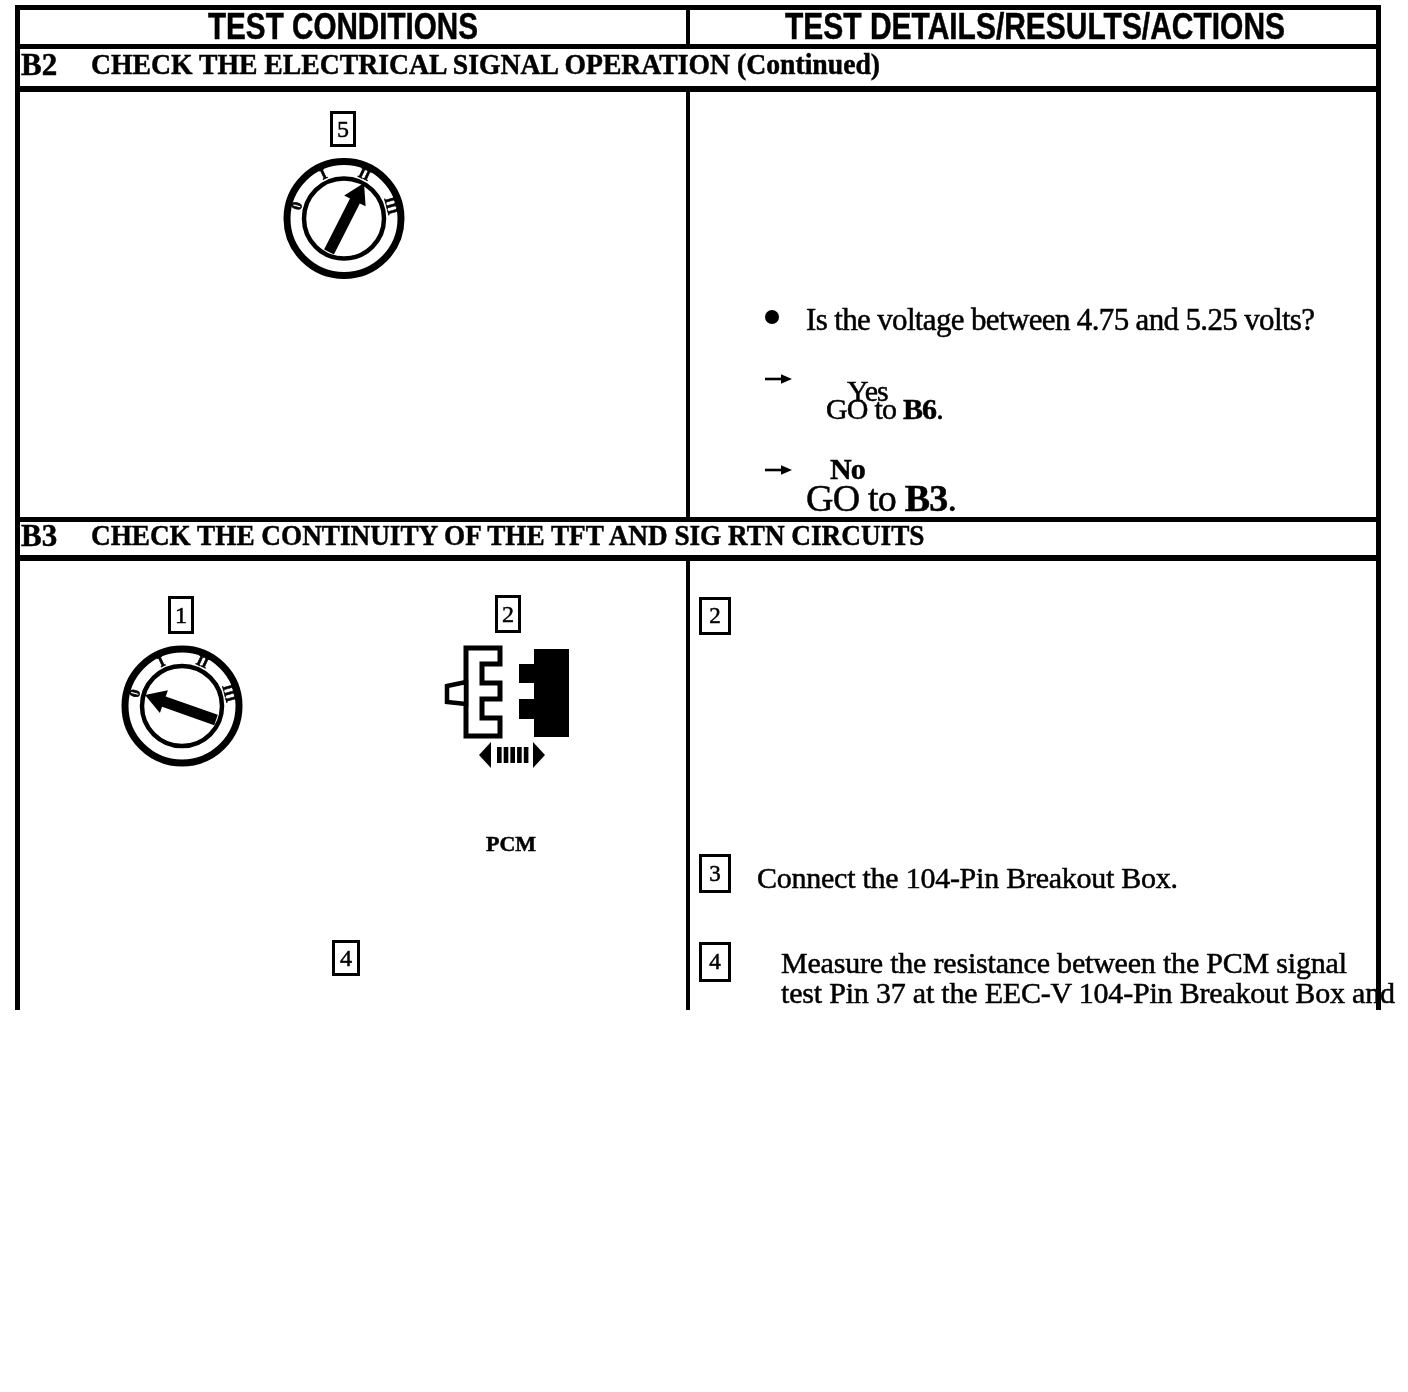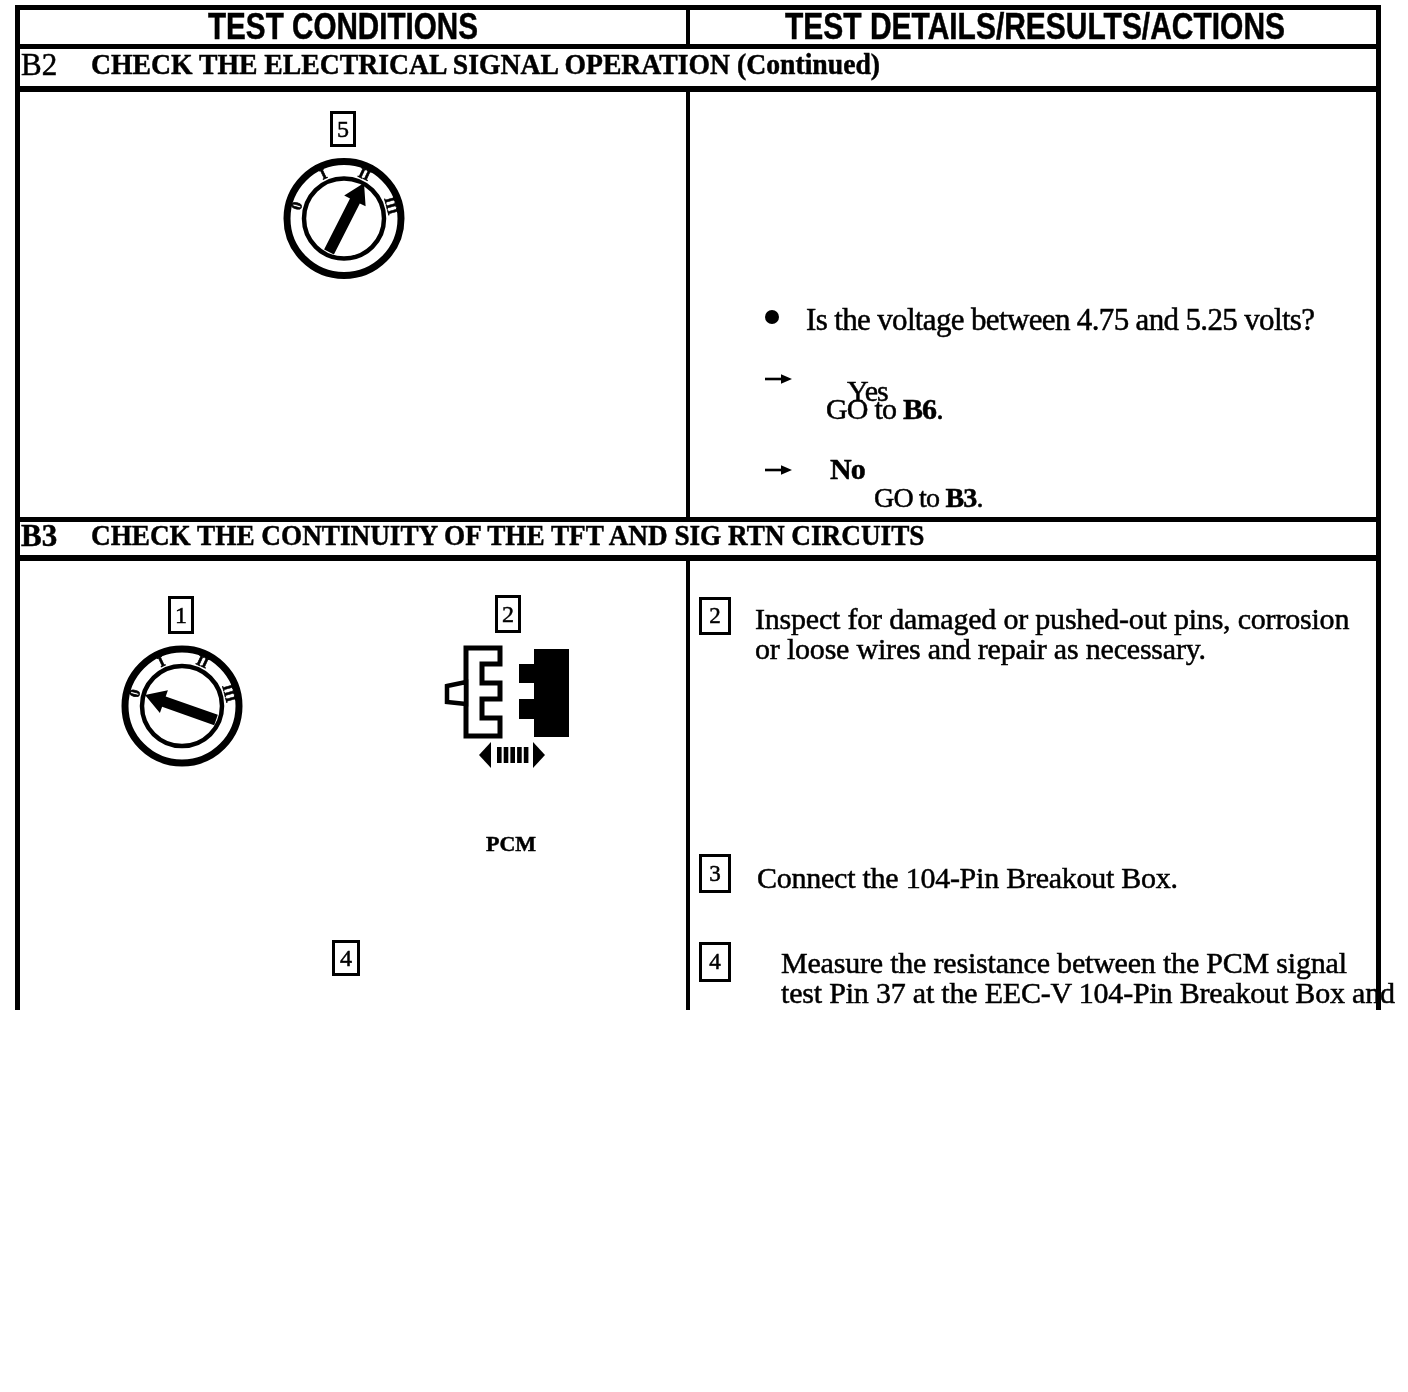--- a/index.html
+++ b/index.html
@@ -28,21 +28,21 @@
 
   <div class="ln" style="left:686px;top:5px;width:4px;height:44px;"></div>
   <div class="ln" style="left:686px;top:91px;width:4px;height:431px;"></div>
   <div class="ln" style="left:686px;top:560px;width:4px;height:822px;"></div>
 
   <div class="abs san nb" id="hdrL" style="left:208px;top:8px;
        font-weight:bold;font-size:37px;line-height:37px;transform:scaleX(0.801);transform-origin:0 0;">TEST CONDITIONS</div>
   <div class="abs san nb" id="hdrR" style="left:785px;top:8px;
        font-weight:bold;font-size:37px;line-height:37px;transform:scaleX(0.810);transform-origin:0 0;">TEST DETAILS/RESULTS/ACTIONS</div>
 
-  <div class="abs ser nb" style="left:21px;top:49px;font-weight:normal;font-size:31px;line-height:31px;">B2</div>
+  <div class="abs ser nb" style="left:21px;top:49px;font-weight:bold;font-size:31px;line-height:31px;">B2</div>
   <div class="abs ser nb" id="t2" style="left:91px;top:49px;font-weight:bold;font-size:30px;line-height:30px;transform:scaleX(0.923);transform-origin:0 0;">CHECK THE ELECTRICAL SIGNAL OPERATION (Continued)</div>
 
   <div class="abs ser nb" style="left:21px;top:520px;font-weight:bold;font-size:31px;line-height:31px;">B3</div>
   <div class="abs ser nb" id="t3" style="left:91px;top:520px;font-weight:bold;font-size:30px;line-height:30px;transform:scaleX(0.907);transform-origin:0 0;">CHECK THE CONTINUITY OF THE TFT AND SIG RTN CIRCUITS</div>
 
   <div class="bx" style="left:330px;top:111px;width:20px;height:30px;font-size:24px;">5</div>
   <svg class="abs" style="left:274px;top:148px;" width="140" height="140" viewBox="0 0 140 140">
     <circle cx="70" cy="70.5" r="57" fill="none" stroke="#000" stroke-width="7"></circle>
     <circle cx="70" cy="70.5" r="40" fill="none" stroke="#000" stroke-width="4.5"></circle>
     <g font-family="Liberation Serif,serif" font-size="15" font-weight="bold" text-anchor="middle" stroke="#000" stroke-width="0.6">
@@ -62,21 +62,21 @@
     <polygon points="27,8 16,3.2 16,12.8" fill="#000"></polygon>
   </svg>
   <div class="abs ser nb" style="left:830px;top:376px;font-weight:normal;font-size:30px;line-height:30px;letter-spacing:-1px;margin-left:17px;">Yes</div>
   <div class="abs ser nb" style="left:826px;top:394px;font-size:30px;line-height:30px;letter-spacing:-0.8px;">GO to <b>B6</b>.</div>
 
   <svg class="abs" style="left:765px;top:462px;" width="28" height="16" viewBox="0 0 28 16">
     <line x1="0" y1="8" x2="18" y2="8" stroke="#000" stroke-width="2.6"></line>
     <polygon points="27,8 16,3.2 16,12.8" fill="#000"></polygon>
   </svg>
   <div class="abs ser nb" style="left:830px;top:454px;font-weight:bold;font-size:30px;line-height:30px;letter-spacing:-1px;">No</div>
-  <div class="abs ser nb" style="left:874px;top:483px;font-size:28px;line-height:30px;letter-spacing:-0.8px;">GO to <b>B3</b>.</div>
+  <div class="abs ser nb" style="left:806px;top:483px;font-size:38px;line-height:30px;letter-spacing:-0.8px;">GO to <b>B3</b>.</div>
 
   <div class="bx" style="left:168px;top:596px;width:20px;height:32px;font-size:24px;">1</div>
   <svg class="abs" style="left:112px;top:636px;" width="140" height="140" viewBox="0 0 140 140">
     <circle cx="70" cy="70" r="57" fill="none" stroke="#000" stroke-width="7"></circle>
     <circle cx="70" cy="70" r="40" fill="none" stroke="#000" stroke-width="4.5"></circle>
     <g font-family="Liberation Serif,serif" font-size="15" font-weight="bold" text-anchor="middle" stroke="#000" stroke-width="0.6">
       <text x="22.7" y="57.3" transform="rotate(-75 22.7 57.3)" dy="5">0</text>
       <text x="49.3" y="25.6" transform="rotate(-25 49.3 25.6)" dy="5">I</text>
       <text x="90.7" y="25.6" transform="rotate(25 90.7 25.6)" dy="5">II</text>
       <text x="117.3" y="57.3" transform="rotate(75 117.3 57.3)" dy="5">III</text>
@@ -145,21 +145,20 @@
     <line x1="170" y1="248" x2="170" y2="266" stroke="#000" stroke-width="4.5"></line>
     <line x1="205" y1="257" x2="223" y2="257" stroke="#000" stroke-width="4.5"></line>
 
     <circle cx="29" cy="258" r="16.5" fill="#fff" stroke="#000" stroke-width="5.5"></circle>
     <circle cx="30" cy="258" r="9.5" fill="#fff" stroke="#000" stroke-width="4.5"></circle>
   </svg>
   <div class="abs san nb" style="left:73px;top:1302px;font-weight:bold;font-size:22px;line-height:22px;transform:scaleX(0.9);transform-origin:0 0;">37</div>
   <div class="abs san nb" style="left:546px;top:1346px;font-weight:bold;font-size:26px;line-height:26px;transform:scaleX(0.8);transform-origin:0 0;">GD1408-A</div>
 
   <div class="bx" style="left:699px;top:597px;width:26px;height:32px;font-size:23px;">2</div>
-  <div class="abs ser nb" style="left:755px;top:604px;font-size:30px;line-height:30px;letter-spacing:-0.2px;">Inspect for damaged or pushed-out pins, corrosion<br>or loose wires and repair as necessary.</div>
 
   <div class="bx" style="left:699px;top:854px;width:26px;height:33px;font-size:23px;">3</div>
   <div class="abs ser nb" style="left:757px;top:863px;font-size:30px;line-height:30px;letter-spacing:-0.25px;">Connect the 104-Pin Breakout Box.</div>
 
   <div class="bx" style="left:699px;top:942px;width:26px;height:34px;font-size:23px;">4</div>
   <div class="abs ser nb" style="left:757px;top:948px;font-size:30px;line-height:30.4px;letter-spacing:-0.2px;margin-left:24px;">Measure the resistance between the PCM signal<br>test Pin 37 at the EEC-V 104-Pin Breakout Box and<br>the signal test Pin 5 at the transaxle vehicle harness<br>connector.</div>
 
 </div>
 
 </body></html>

